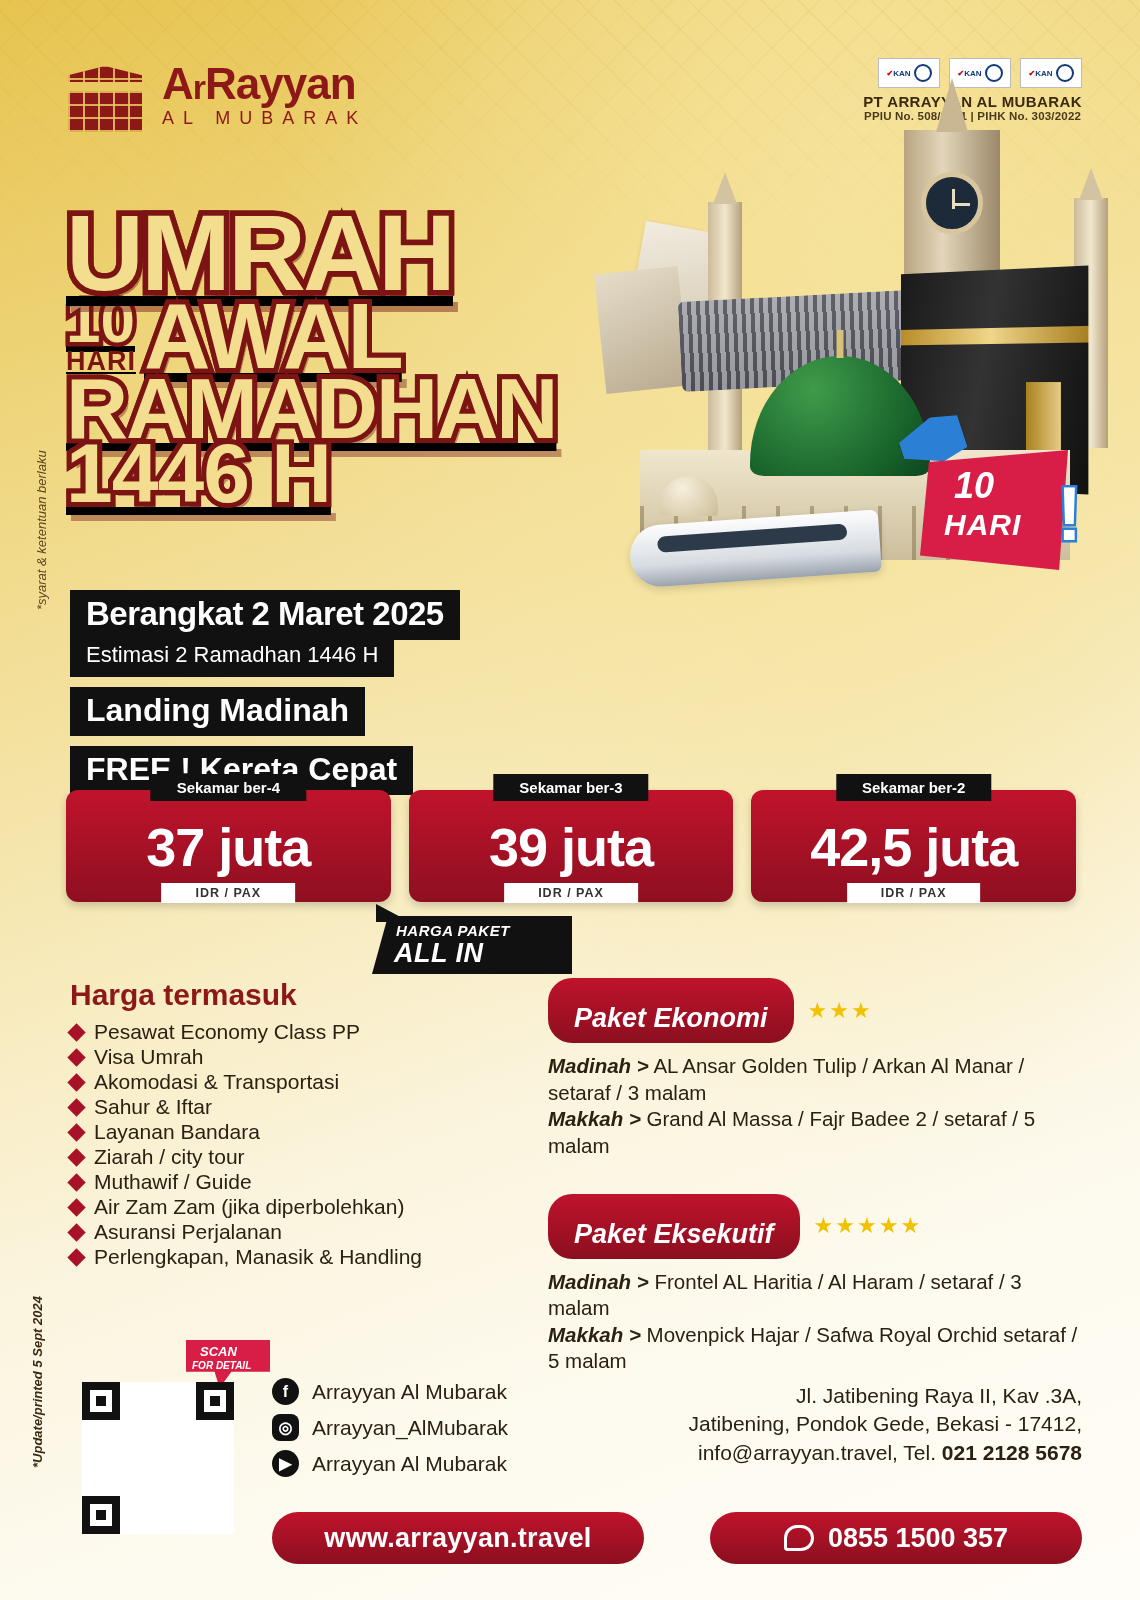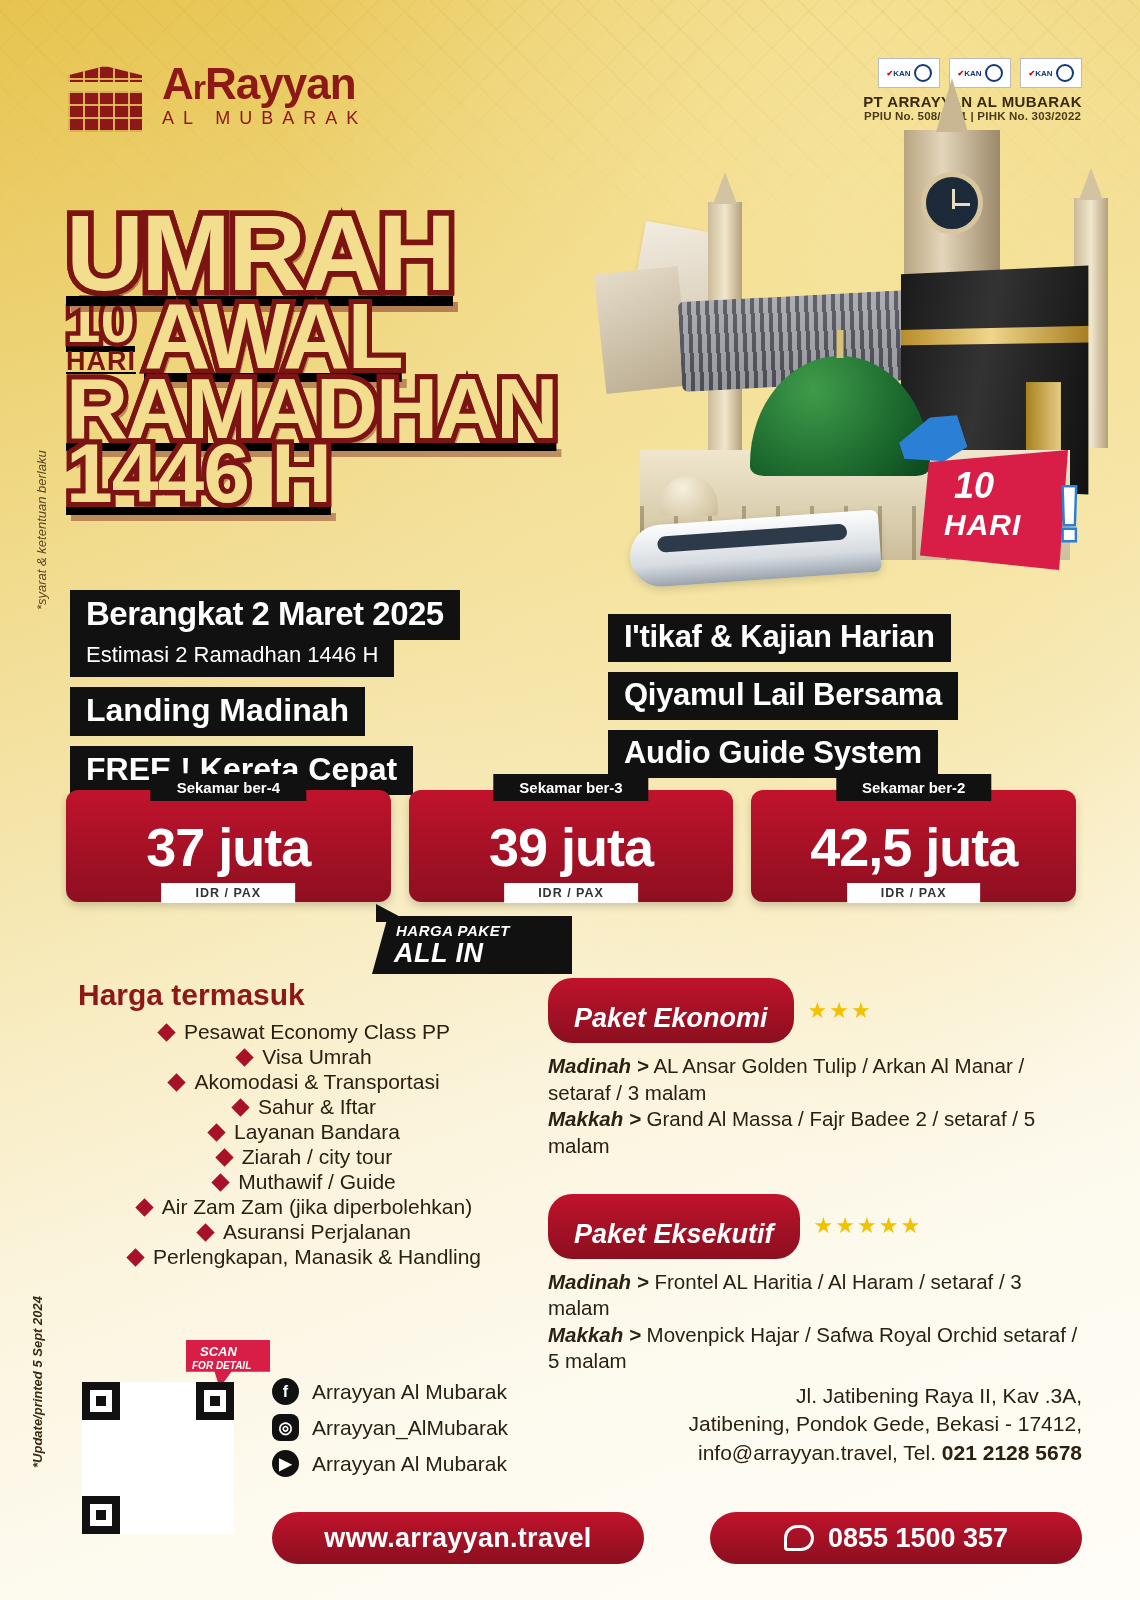--- a/index.html
+++ b/index.html
@@ -281,23 +281,23 @@
     font-style: italic; letter-spacing: .5px;
   }
   .allin .a2 {
     position: absolute; left: 22px; top: 22px; color: #fff; font-size: 27px; font-weight: bold;
     font-style: italic; letter-spacing: .5px;
   }
 
   
   .includes { position: absolute; left: 70px; top: 978px; width: 470px; }
   .includes h2 {
-    font-size: 30px; color: #8c1818; font-weight: bold; margin-bottom: 8px; margin-left: 8px;
-  }
-  .inc-item { display: flex; align-items: baseline; gap: 11px; margin-bottom: 1px; justify-content: center; }
+    font-size: 30px; color: #8c1818; font-weight: bold; margin-bottom: 8px;
+  }
+  .inc-item { display: flex; align-items: baseline; gap: 11px; margin-bottom: 1px; }
   .dia {
     width: 13px; height: 13px; background: #a81228; transform: rotate(45deg);
     flex: none; margin-top: 6px;
   }
   .inc-text { font-size: 21px; color: #2b2112; }
 
   
   .packages { position: absolute; left: 548px; top: 978px; width: 540px; }
   .pkg-head { display: flex; align-items: center; gap: 14px; }
   .pkg-pill {
@@ -455,25 +455,20 @@
     <div class="t-line t-1446">1446 H</div>
   </div>
 
   <div class="left-bars">
     <div><span class="bar bar-dep">Berangkat 2 Maret 2025</span></div>
     <div><span class="bar bar-est">Estimasi 2 Ramadhan 1446 H</span></div>
     <div><span class="bar bar-land">Landing Madinah</span></div>
     <div><span class="bar bar-free">FREE ! Kereta Cepat</span></div>
   </div>
 
-  <div class="right-bars">
-    <div><span class="bar bar-r">I'tikaf &amp; Kajian Harian</span></div>
-    <div><span class="bar bar-r">Qiyamul Lail Bersama</span></div>
-    <div><span class="bar bar-r">Audio Guide System</span></div>
-  </div>
 
   <div class="prices">
     <div class="price-card">
       <div class="price-room">Sekamar ber-4</div>
       <div class="price-val">37 juta</div>
       <div class="price-unit">IDR / PAX</div>
     </div>
     <div class="price-card">
       <div class="price-room">Sekamar ber-3</div>
       <div class="price-val">39 juta</div>

